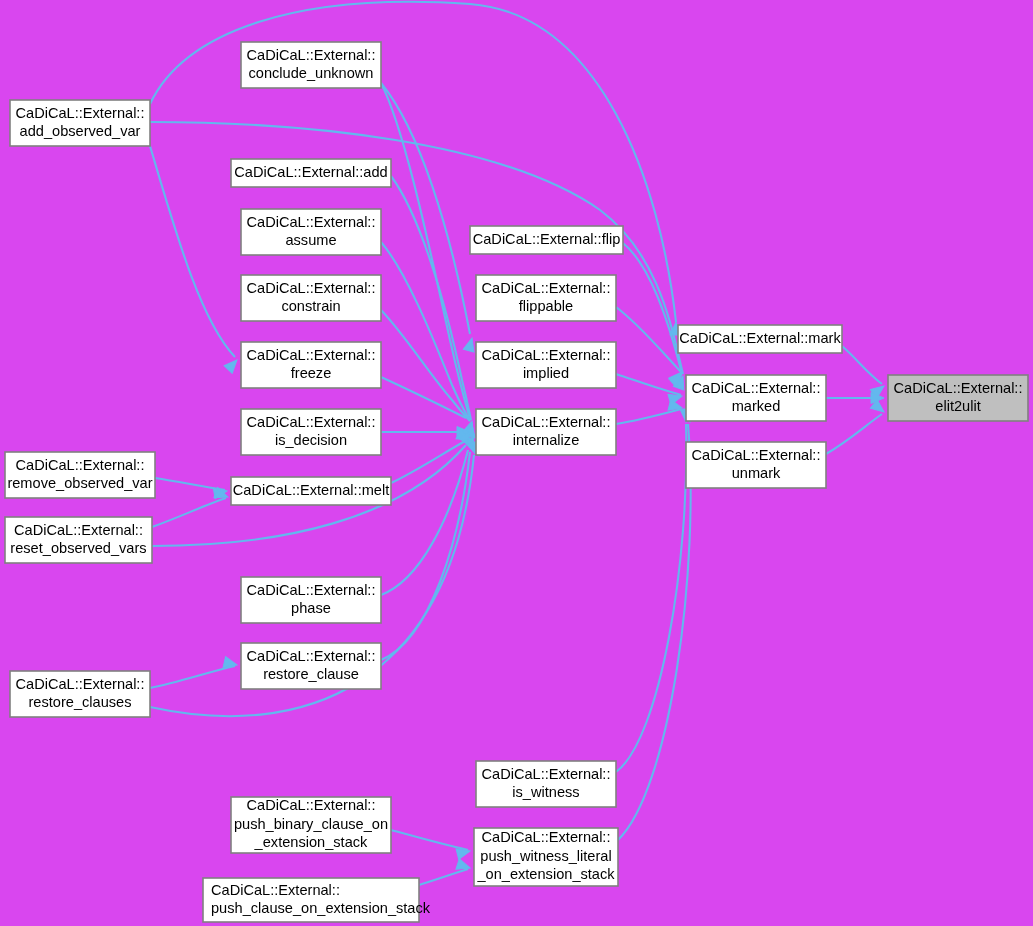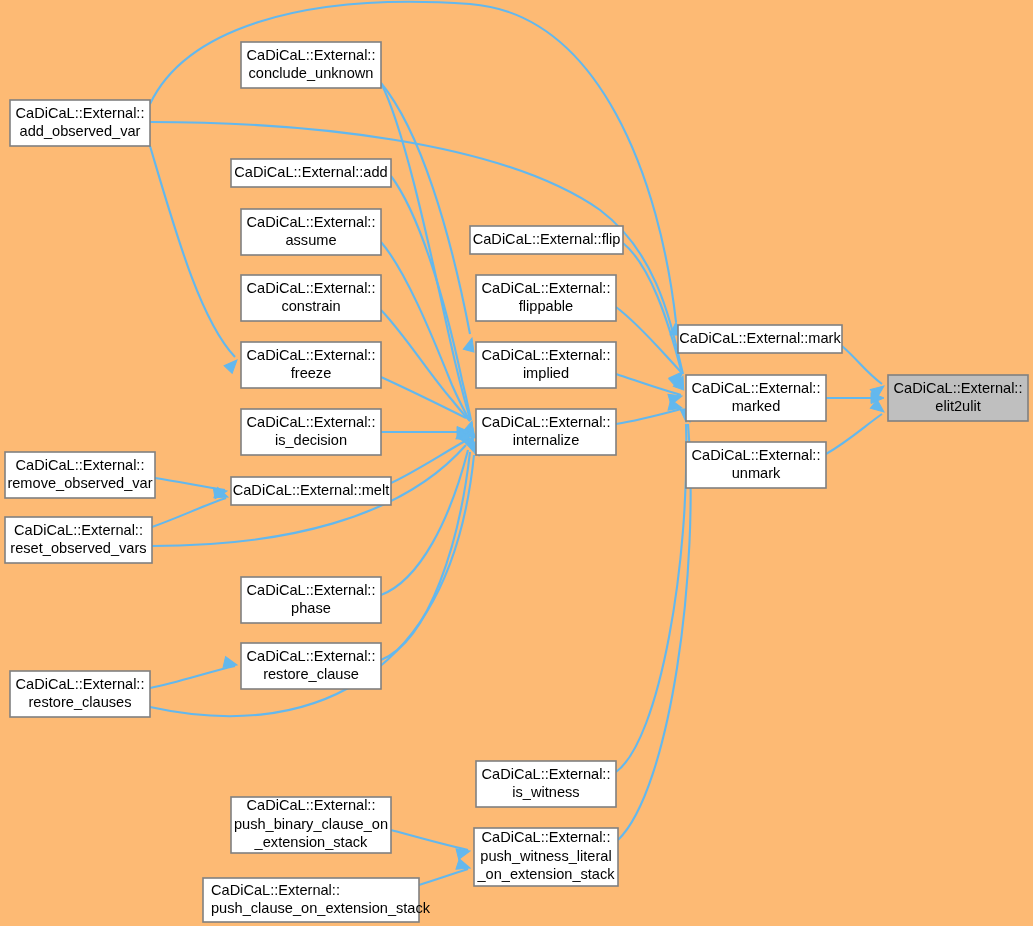--- a/index.html
+++ b/index.html
@@ -4,21 +4,21 @@
 <style>
   html, body {
     margin: 0;
     padding: 0;
     background: #000000;
   }
   #canvas-wrap {
     position: relative;
     width: 1033px;
     height: 926px;
-    background: #fdba74;
+    background: #d946ef;
     overflow: hidden;
     font-family: "Liberation Sans", sans-serif;
   }
   svg#graph {
     position: absolute;
     left: 0;
     top: 0;
     width: 1033px;
     height: 926px;
     display: block;

